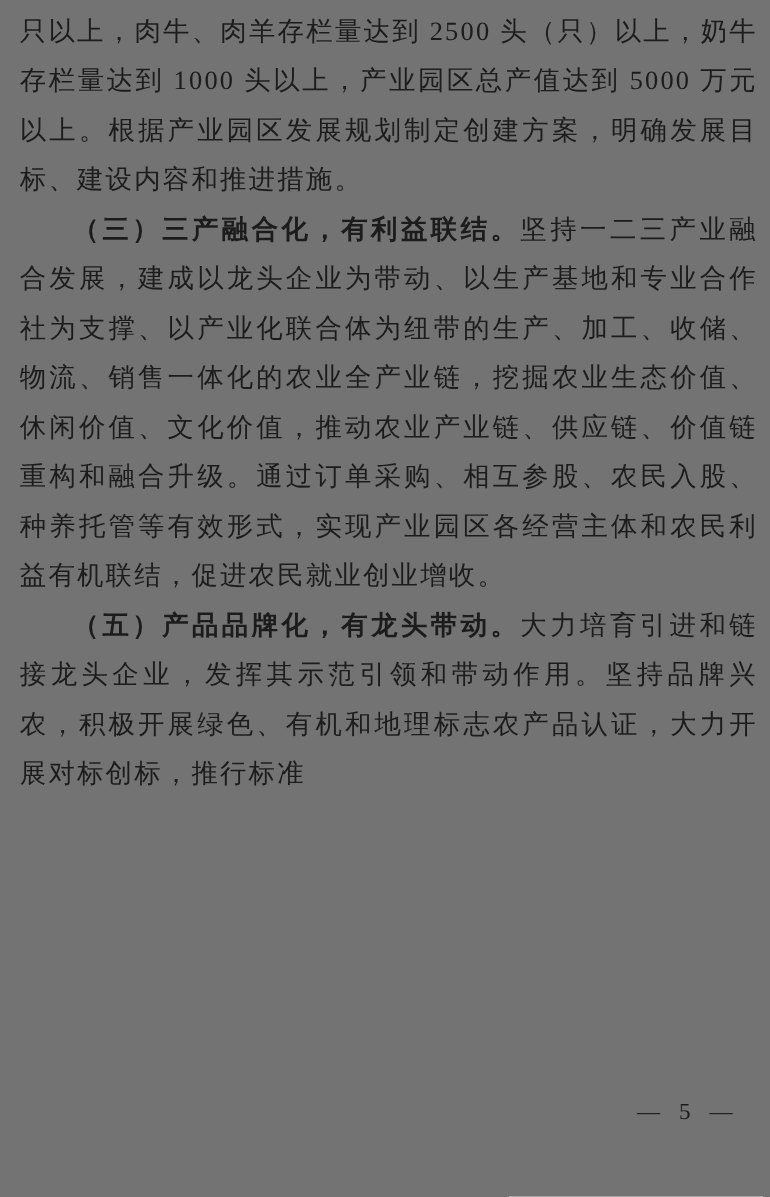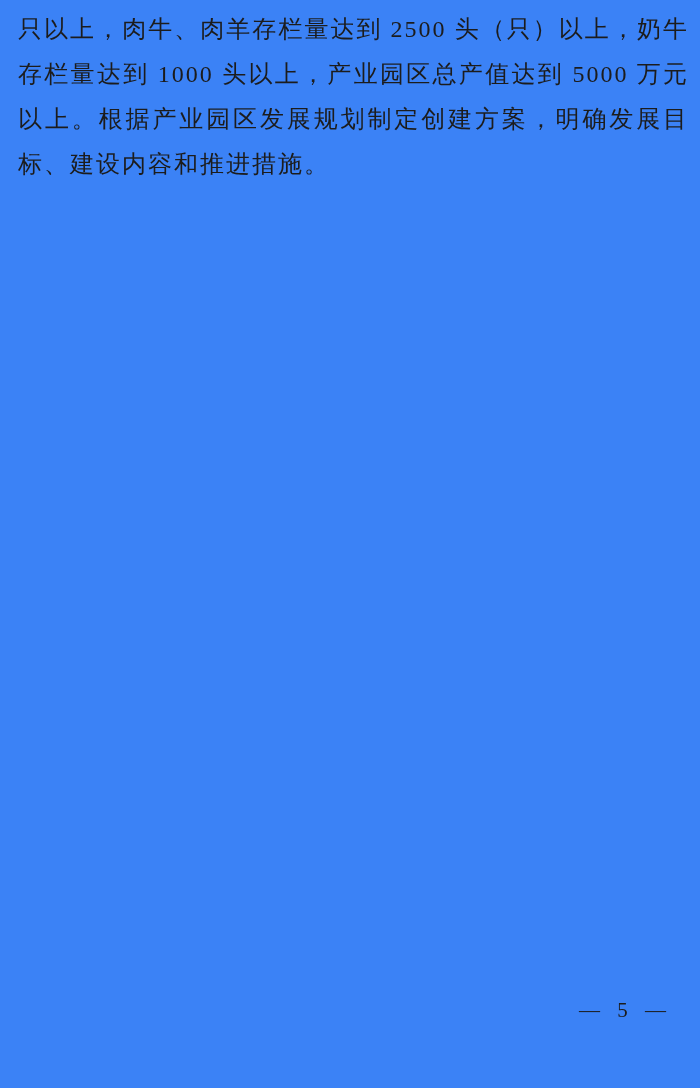--- a/index.html
+++ b/index.html
@@ -4,21 +4,21 @@
 <style>
   html, body {
     margin: 0;
     padding: 0;
     background: #ffffff;
   }
   .page {
     position: relative;
     width: 700px;
     height: 1088px;
-    background: #3b82f6;
+    background: #737373;
     box-sizing: border-box;
     padding: 7px 11px 0 18px;
     overflow: hidden;
     font-family: "Liberation Serif", "DejaVu Serif", serif;
     color: #1c1c1c;
   }
   .para {
     margin: 0;
     font-size: 24px;
     line-height: 45px;
@@ -46,20 +46,22 @@
 </style>
 </head>
 <body>
 
 <div class="page">
 
   <div>
 
     <p class="para no-indent"><span>只以上，肉牛、肉羊存栏量达到 2500 头（只）以上，奶牛存栏量达到 1000 头以上，产业园区总产值达到 5000 万元以上。根据产业园区发展规划制定创建方案，明确发展目标、建设内容和推进措施。</span></p>
 
+    <p class="para"><span class="lead">（三）三产融合化，有利益联结。</span><span>坚持一二三产业融合发展，建成以龙头企业为带动、以生产基地和专业合作社为支撑、以产业化联合体为纽带的生产、加工、收储、物流、销售一体化的农业全产业链，挖掘农业生态价值、休闲价值、文化价值，推动农业产业链、供应链、价值链重构和融合升级。通过订单采购、相互参股、农民入股、种养托管等有效形式，实现产业园区各经营主体和农民利益有机联结，促进农民就业创业增收。</span></p>
 
 
+    <p class="para"><span class="lead">（五）产品品牌化，有龙头带动。</span><span>大力培育引进和链接龙头企业，发挥其示范引领和带动作用。坚持品牌兴农，积极开展绿色、有机和地理标志农产品认证，大力开展对标创标，推行标准</span></p>
 
   </div>
 
   <div class="page-footer">— 5 —</div>
 
 </div>
 
 </body></html>

